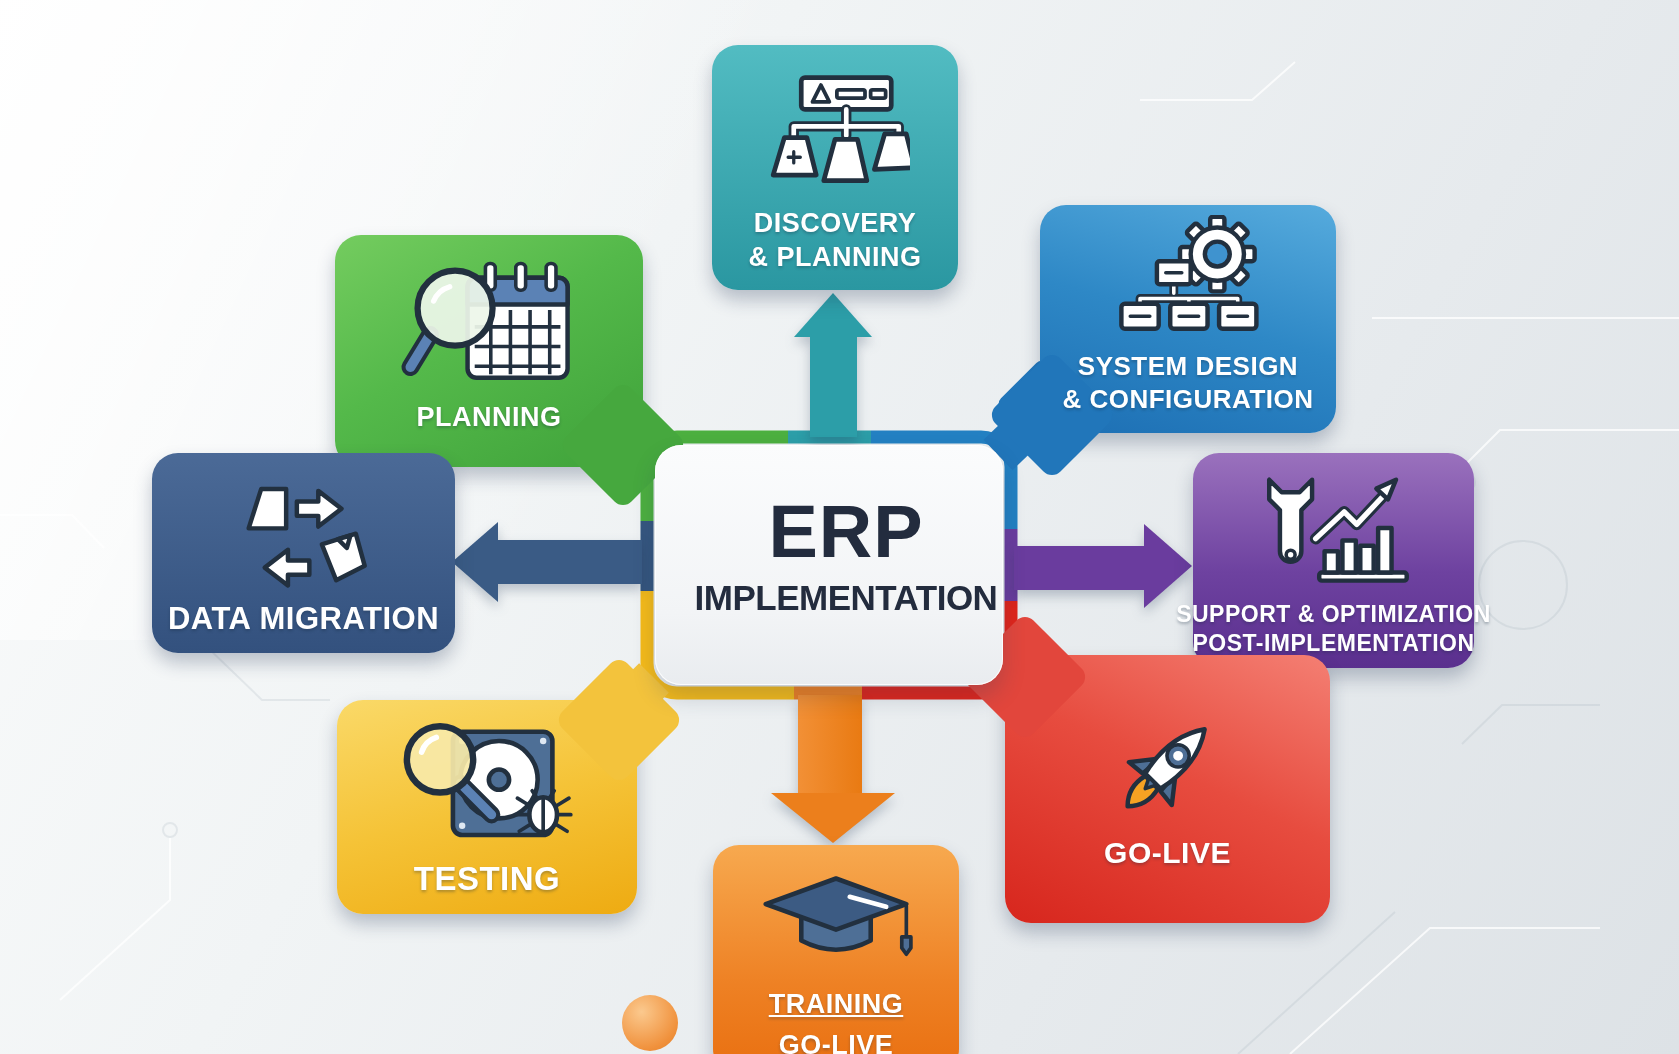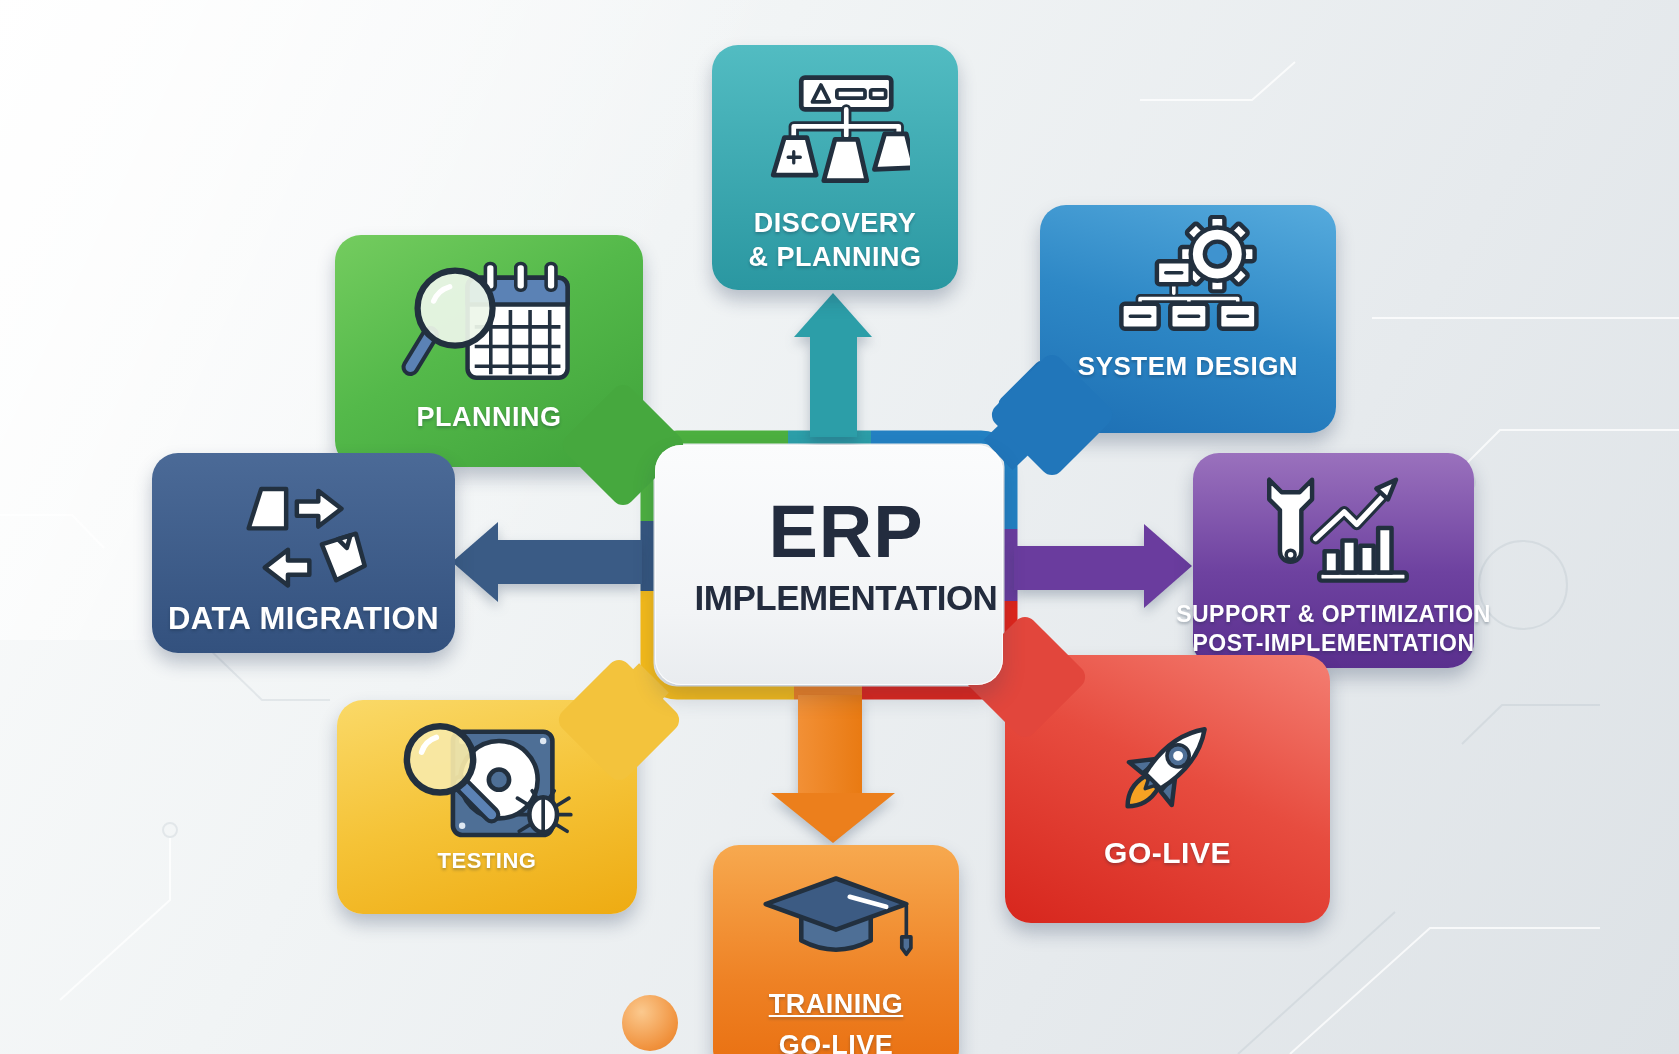--- a/index.html
+++ b/index.html
@@ -47,21 +47,21 @@
   .t-green  { right:-26px; bottom:-24px; background:#46a83e; }
   .t-blue   { left:-34px;  bottom:-28px; background:#2176ba; }
   .t-yellow { right:-28px; top:-26px;    background:#f3c33c; }
   .t-red    { left:-26px;  top:-24px;    background:#e2463c; }
 
   .n-teal   .icon { margin-top:26px; } .n-teal   .label { margin-top:16px; font-size:27px; }
   .n-green  .icon { margin-top:16px; } .n-green  .label { margin-top:0;    font-size:27px; }
   .n-blue   .icon { margin-top:10px; } .n-blue   .label {  font-size:26px; }
   .n-navy   .icon { margin-top:20px; } .n-navy   .label { margin-top:2px;  font-size:31px; }
   .n-purple .icon { margin-top:16px; } .n-purple .label { margin-top:6px;  font-size:23px; }
-  .n-yellow .icon { margin-top:6px;  } .n-yellow .label { margin-top:1px;  font-size:22px; }
+  .n-yellow .icon { margin-top:6px;  } .n-yellow .label { margin-top:12px;  font-size:33px; }
   .n-red    .icon { margin-top:52px; } .n-red    .label { margin-top:2px;  font-size:30px; }
   .n-orange .icon { margin-top:28px; } .n-orange .label { margin-top:16px;  font-size:27px; line-height:1.5;text-decoration:underline; }
 
   .center-node { position:absolute; left:655px; top:445px; width:348px; height:240px; z-index:5;
     border-radius:26px; background:linear-gradient(180deg,#fbfcfd 0%,#f2f4f6 70%,#e9ecef 100%);
     box-shadow:0 12px 22px rgba(40,60,90,.22), inset 0 0 0 1px rgba(255,255,255,.8);
     display:flex; flex-direction:column; align-items:center; padding-top:48px; box-sizing:border-box;padding-left:34px; }
   .center-line1 { font-size:74px; font-weight:700; line-height:1.05; color:#232c3e; letter-spacing:1px; }
   .center-line2 { font-size:35px; font-weight:700; margin-top:7px; color:#232c3e; letter-spacing:-.5px; white-space:nowrap; }
 
@@ -207,20 +207,21 @@
         <rect x="10" y="100" width="42" height="28" rx="4"></rect>
         <rect x="65" y="100" width="42" height="28" rx="4"></rect>
         <rect x="120" y="100" width="42" height="28" rx="4"></rect>
       </g>
       <g fill="none" stroke="#22303f" stroke-width="4" stroke-linecap="round">
         <path d="M60,65 H78 M20,114 H42 M75,114 H97 M130,114 H152"></path>
       </g>
     </svg>
     <div class="label">
       <div>SYSTEM DESIGN</div>
+      <div>&amp; CONFIGURATION</div>
     </div>
   </div>
 
   <div class="node n-navy">
     <svg class="icon" width="150" height="125" viewBox="0 0 160 140">
       <g fill="#fff" stroke="#22303f" stroke-width="5" stroke-linejoin="round">
         <path d="M18,62 L32,18 H60 L60,62 Z"></path>
         <path d="M72,32 h24 v-12 l26,20 l-26,20 v-12 h-24 z"></path>
         <path d="M86,98 h-24 v-12 l-26,20 l26,20 v-12 h24 z"></path>
         <path d="M100,80 L138,68 L148,104 L116,120 Z"></path>

